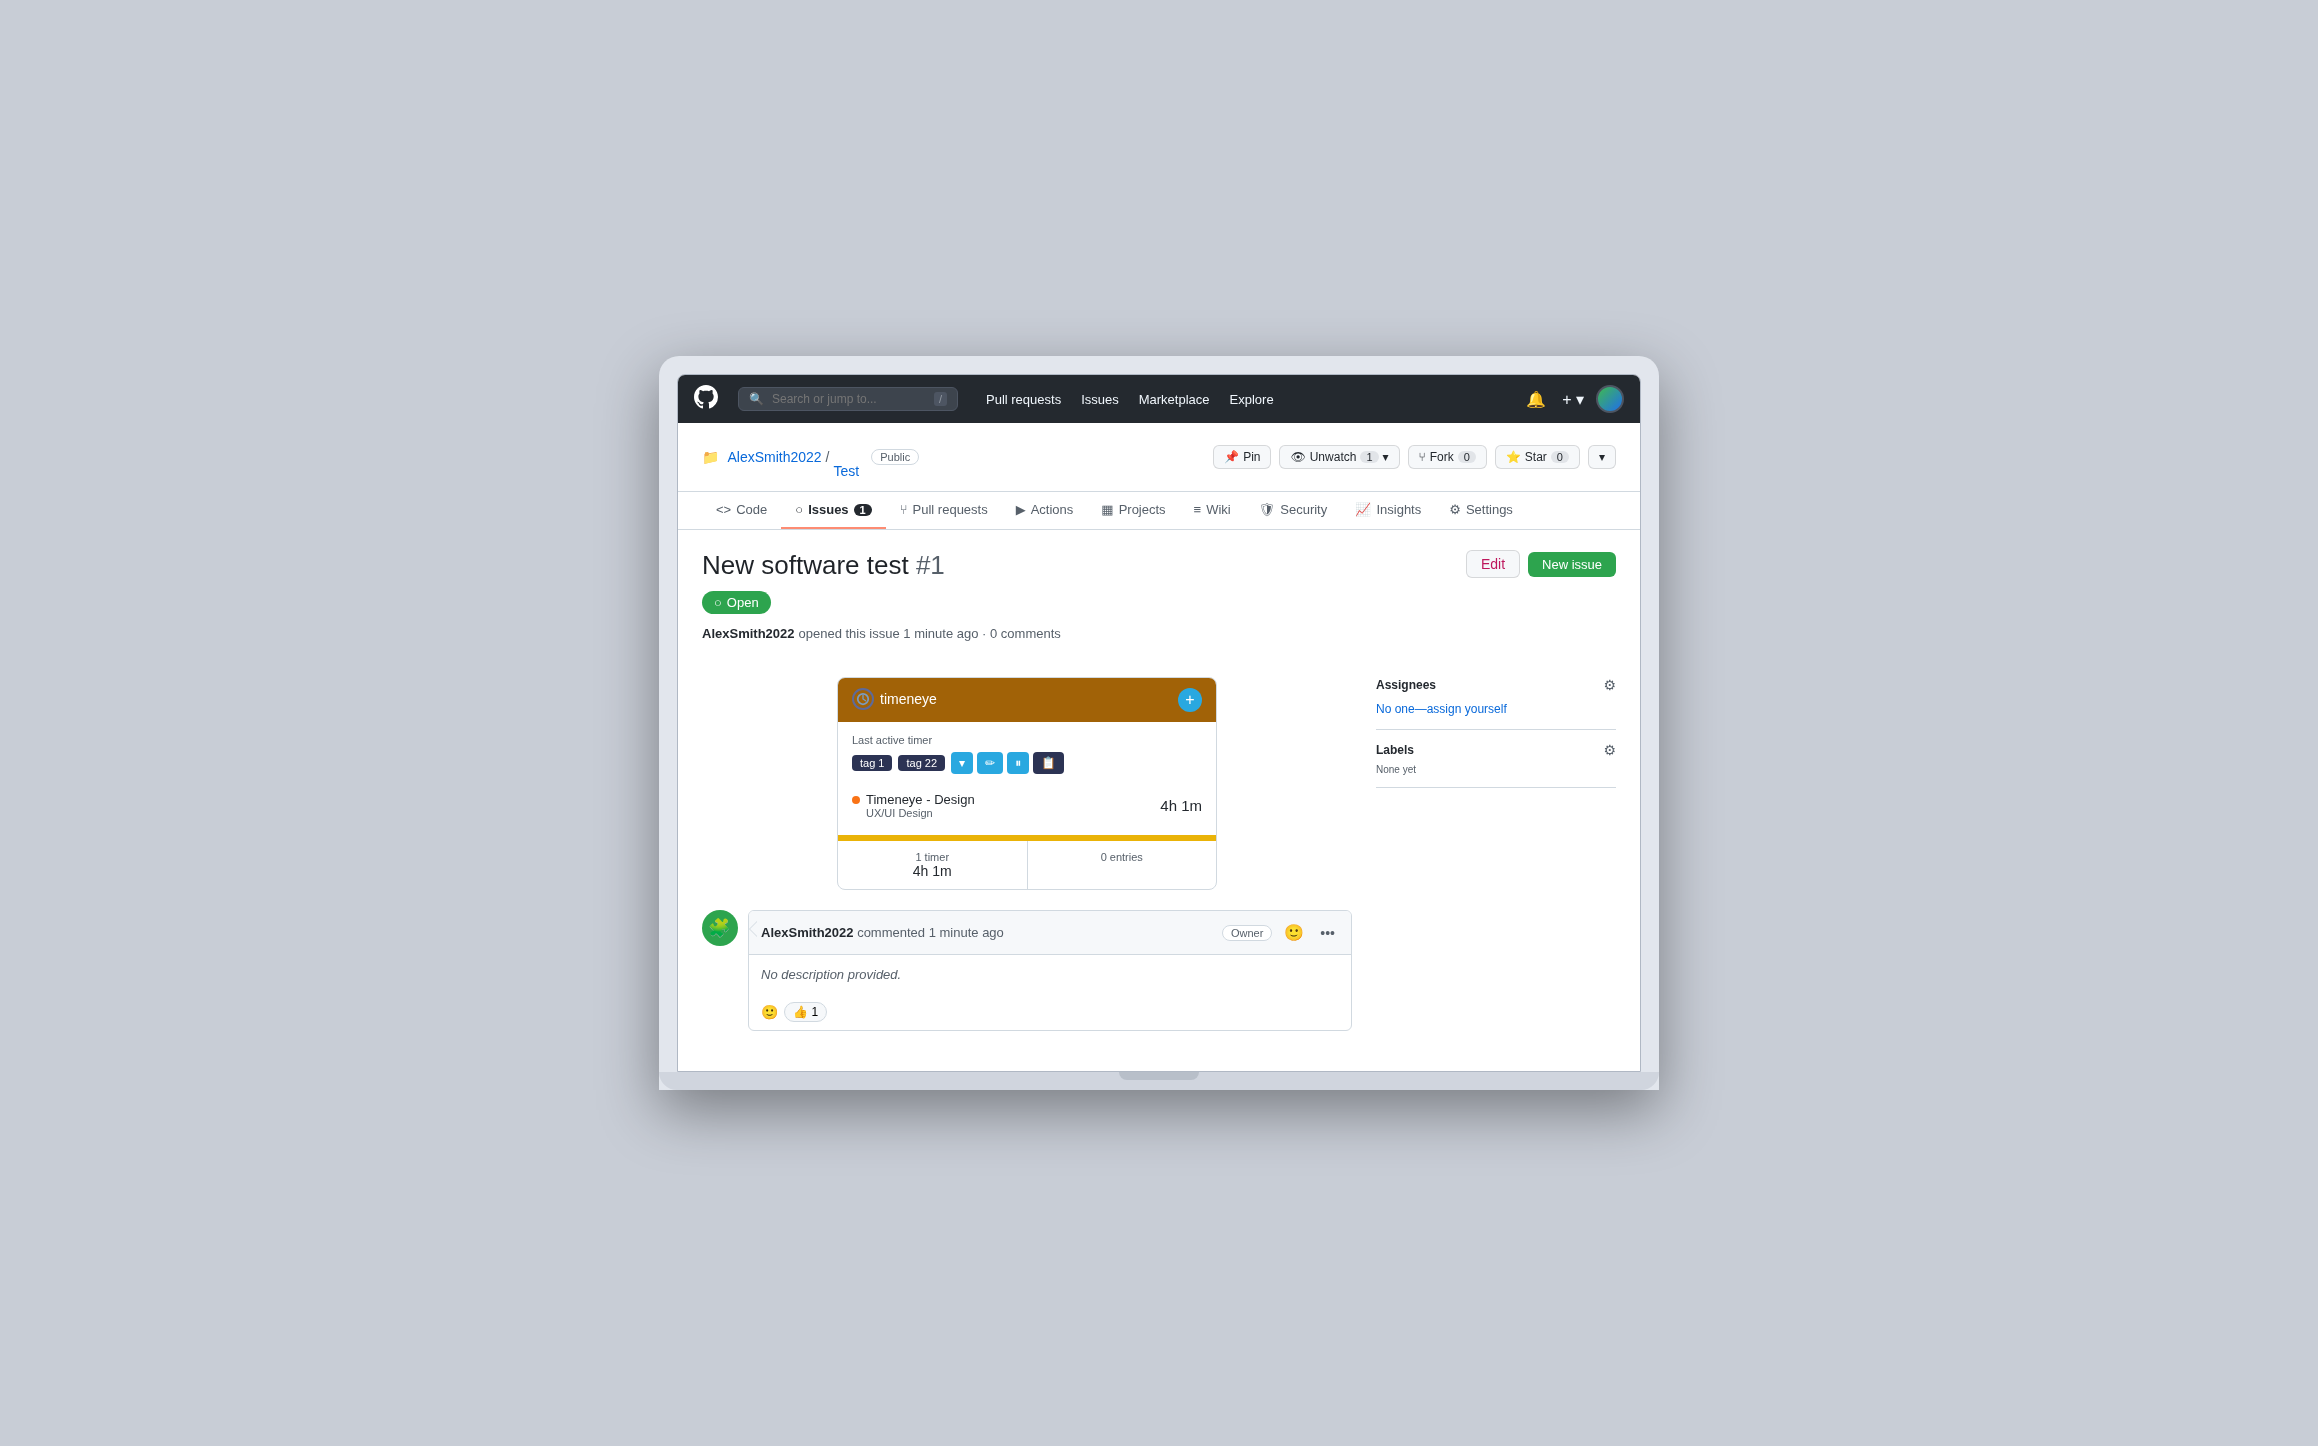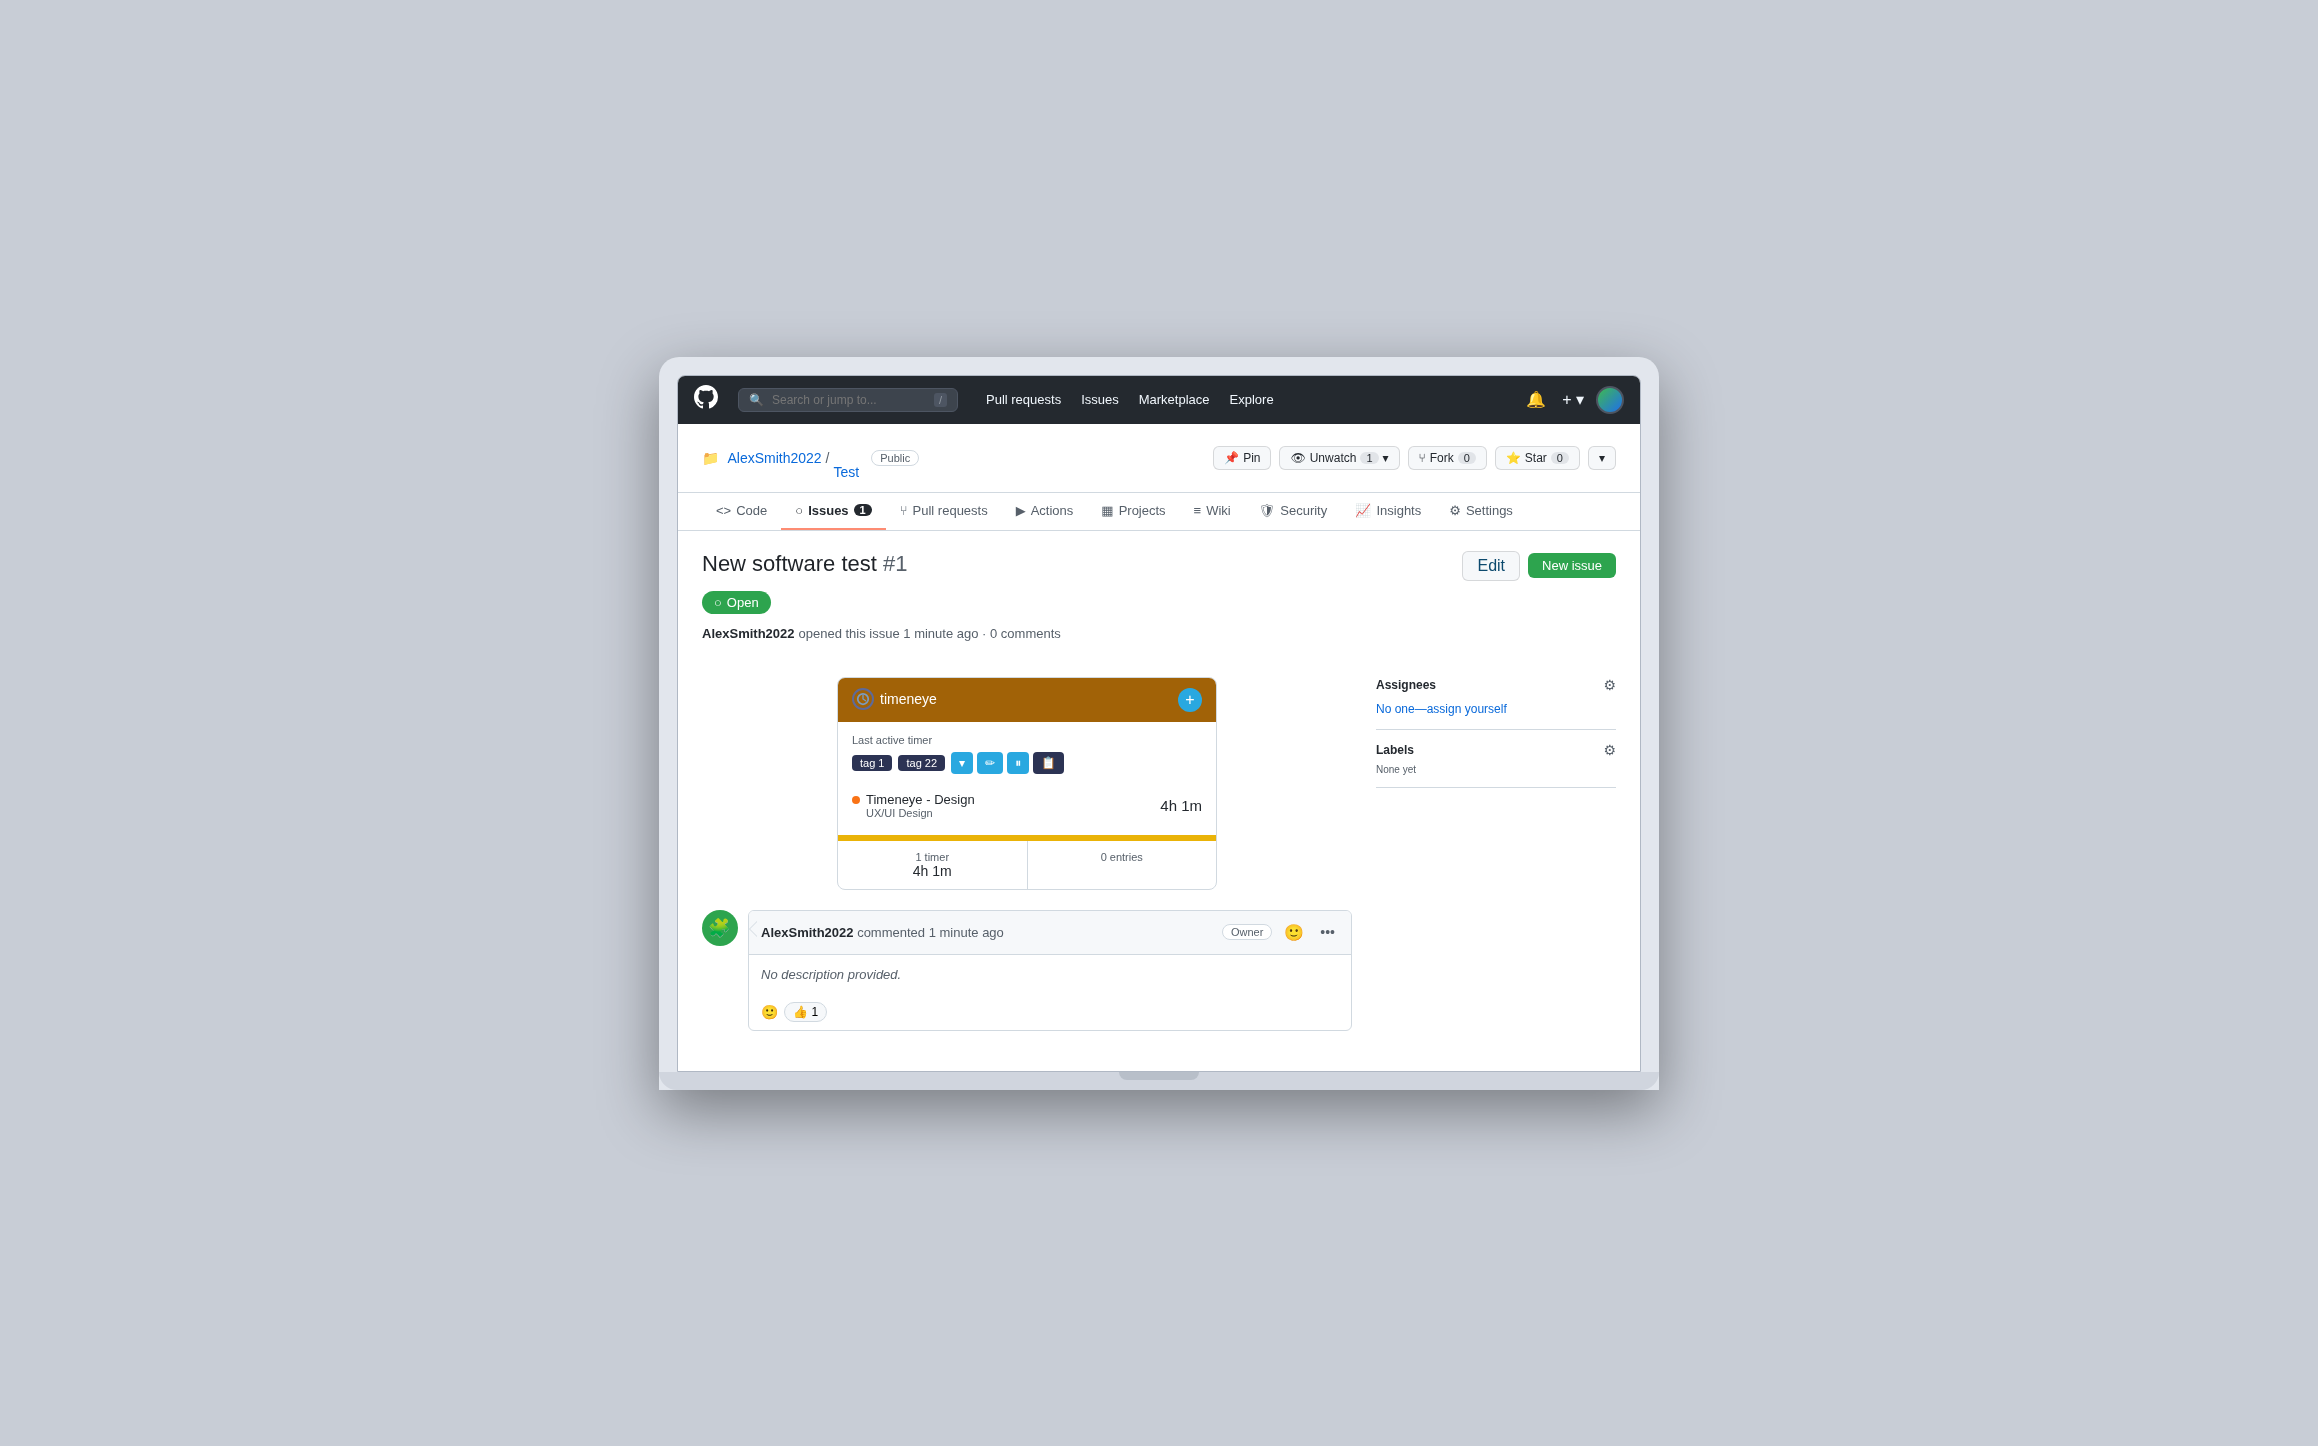--- a/index.html
+++ b/index.html
@@ -225,41 +225,41 @@
       background: #fff;
       padding: 20px 24px;
     }
     .issue-title-row {
       display: flex;
       align-items: flex-start;
       justify-content: space-between;
       margin-bottom: 10px;
     }
     .issue-title {
-      font-size: 22px;
+      font-size: 26px;
       font-weight: 400;
       color: #1f2328;
     }
     .issue-title .issue-number {
       color: #57606a;
       font-weight: 300;
     }
     .issue-actions-row {
       display: flex;
       gap: 8px;
       align-items: center;
     }
     .btn-edit {
       background: #f6f8fa;
       border: 1px solid rgba(31,35,40,0.15);
       border-radius: 6px;
       padding: 5px 14px;
-      font-size: 16px;
-      cursor: pointer;
-      color: #0c4a6e;
+      font-size: 14px;
+      cursor: pointer;
+      color: #be185d;
     }
     .btn-new-issue {
       background: #2da44e;
       color: #fff;
       border: none;
       border-radius: 6px;
       padding: 5px 14px;
       font-size: 13px;
       cursor: pointer;
       font-weight: 500;

